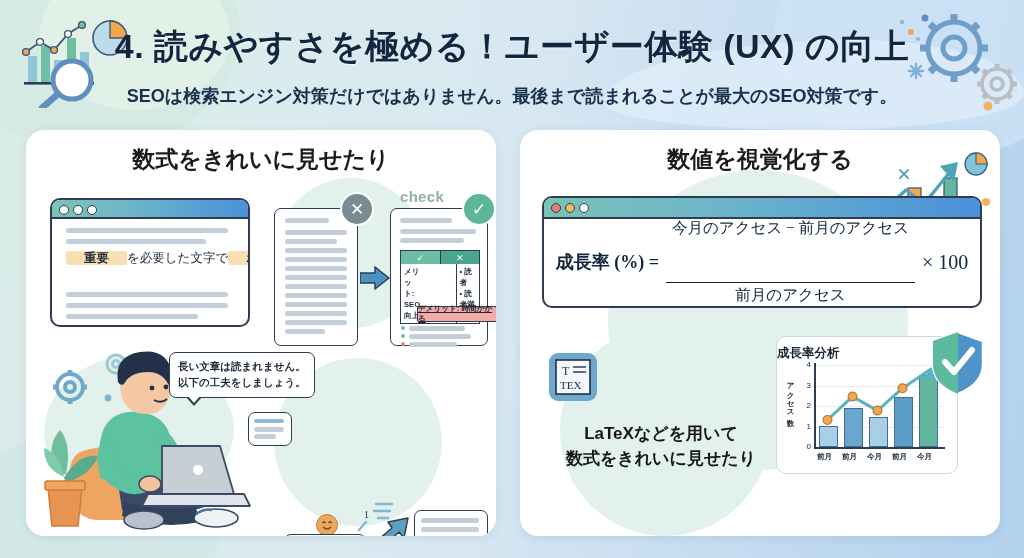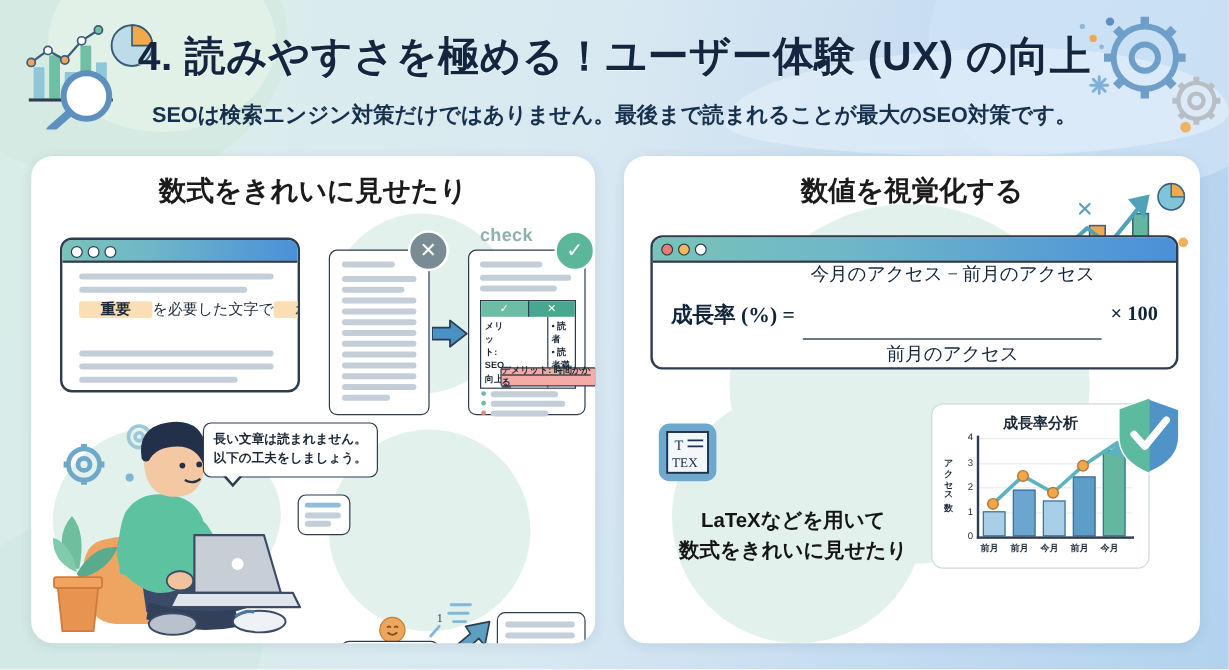--- a/index.html
+++ b/index.html
@@ -88,21 +88,21 @@
   
   .formula{position:absolute;left:0;top:0;width:100%;display:flex;align-items:center;justify-content:center;
     font-family:"Liberation Serif","DejaVu Serif",serif;color:#10243b;}
   .frac{display:inline-block;text-align:center;vertical-align:middle;margin:0 7px;}
   .frac .num{padding:0 6px 2px;font-size:15.5px;}
   .frac .den{padding:2px 6px 0;border-top:1.6px solid #10243b;font-size:15.5px;margin-top:41px;}
   .latex-cap{position:absolute;text-align:center;font-size:17px;font-weight:bold;color:#151515;line-height:1.45;}
 
   
   .chart-panel{position:absolute;background:#fff;border:1.6px solid #cfd8e0;border-radius:10px;}
-  .chart-title{position:absolute;width:100%;text-align:center;font-size:12.5px;font-weight:bold;color:#1b2735;}
+  .chart-title{position:absolute;width:100%;font-size:12.5px;font-weight:bold;color:#1b2735;}
   .ylabel{position:absolute;font-size:7.5px;color:#1b2735;writing-mode:vertical-rl;letter-spacing:.5px;font-weight:bold;}
   .tick{position:absolute;font-size:8px;color:#1b2735;text-align:right;width:10px;}
   .xtick{position:absolute;font-size:7.6px;color:#1b2735;text-align:left;font-weight:bold;}
   .bar{position:absolute;bottom:0;border:1.1px solid #3f6f92;}
   .gridline{position:absolute;height:1px;background:#e6ecf1;}
   .shield-txt{position:absolute;font-size:11.5px;font-weight:bold;color:#1b2735;line-height:1.45;}
 </style>
 </head>
 <body>
 
@@ -418,21 +418,21 @@
         <span class="dot d1" style="background:#e57f76;top:5px;"></span>
         <span class="dot d2" style="background:#f0b95e;top:5px;"></span>
         <span class="dot d3" style="background:#fff;top:5px;"></span>
       </div>
       <div class="formula" style="top:22px;height:84px;">
         <span style="font-size:18px;font-weight:bold;">成長率 (%) =</span>
         <span class="frac">
           <span class="num" style="display:block;">今月のアクセス − 前月のアクセス</span>
           <span class="den" style="display:block;">前月のアクセス</span>
         </span>
-        <span style="font-size:17px;font-weight:bold;">× 100</span>
+        <span style="font-size:20px;">× 100</span>
       </div>
     </div>
 
     <svg style="position:absolute;left:28px;top:222px;" width="50" height="50" viewBox="0 0 50 50">
       <rect x="1" y="1" width="48" height="48" rx="9" fill="#6fa8cd"></rect>
       <rect x="8" y="8" width="34" height="34" fill="#f3f7fa" stroke="#1c3050" stroke-width="1.6"></rect>
       <text x="14" y="23" font-size="12" font-family="Liberation Serif, serif" fill="#1c3050">T</text>
       <line x1="25" y1="15" x2="38" y2="15" stroke="#1c3050" stroke-width="1.4"></line>
       <line x1="25" y1="20" x2="38" y2="20" stroke="#1c3050" stroke-width="1.4"></line>
       <text x="12" y="37" font-size="11" font-family="Liberation Serif, serif" fill="#1c3050">TEX</text>

